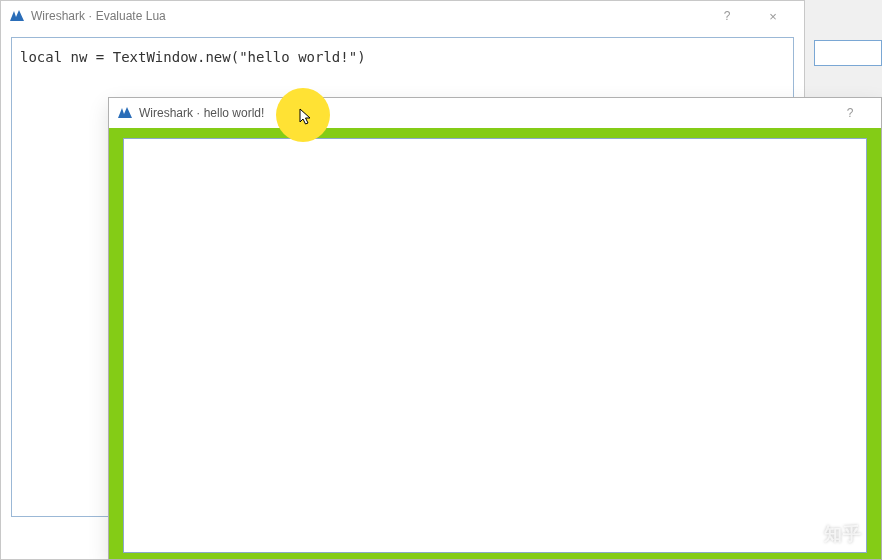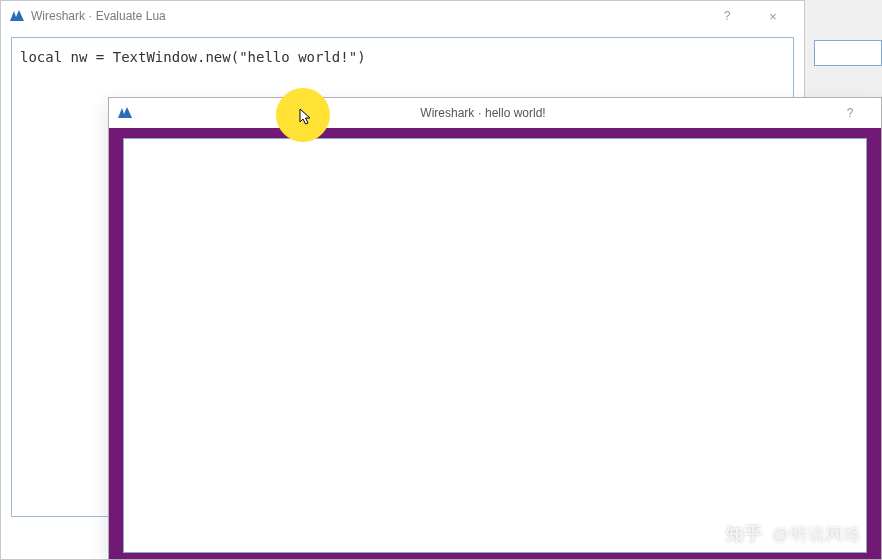--- a/index.html
+++ b/index.html
@@ -67,24 +67,23 @@
     }
     .code-line { white-space: pre; }
     
     
     .window-front {
       position: absolute;
       left: 108px;
       top: 97px;
       width: 774px;
       height: 463px;
-      background: #701a75;
+      background: #84cc16;
       border: 1px solid #b0b0b0;
       box-shadow: 0 8px 20px rgba(0,0,0,0.12);
-      text-align: center;
     }
     .window-front .titlebar-title {
       color: #555;
     }
     .content-area {
       margin: 10px 14px;
       border: 1px solid #8ba8cc;
       background: #ffffff;
       height: 415px;
     }
@@ -190,14 +189,13 @@
 <div class="cursor-highlight">
   <span class="cursor-arrow">
     <svg width="14" height="18" viewBox="0 0 14 18">
       <path d="M1 1 L1 14 L4 11 L6.5 16 L9 15 L6.5 10 L11 10 Z" fill="#ffffff" stroke="#000000" stroke-width="1"></path>
     </svg>
   </span>
 </div>
 
 <div class="watermark">
   <span class="zhihu-logo">知乎</span>
-  <span>@明说网络</span>
 </div>
 
 </body></html>

